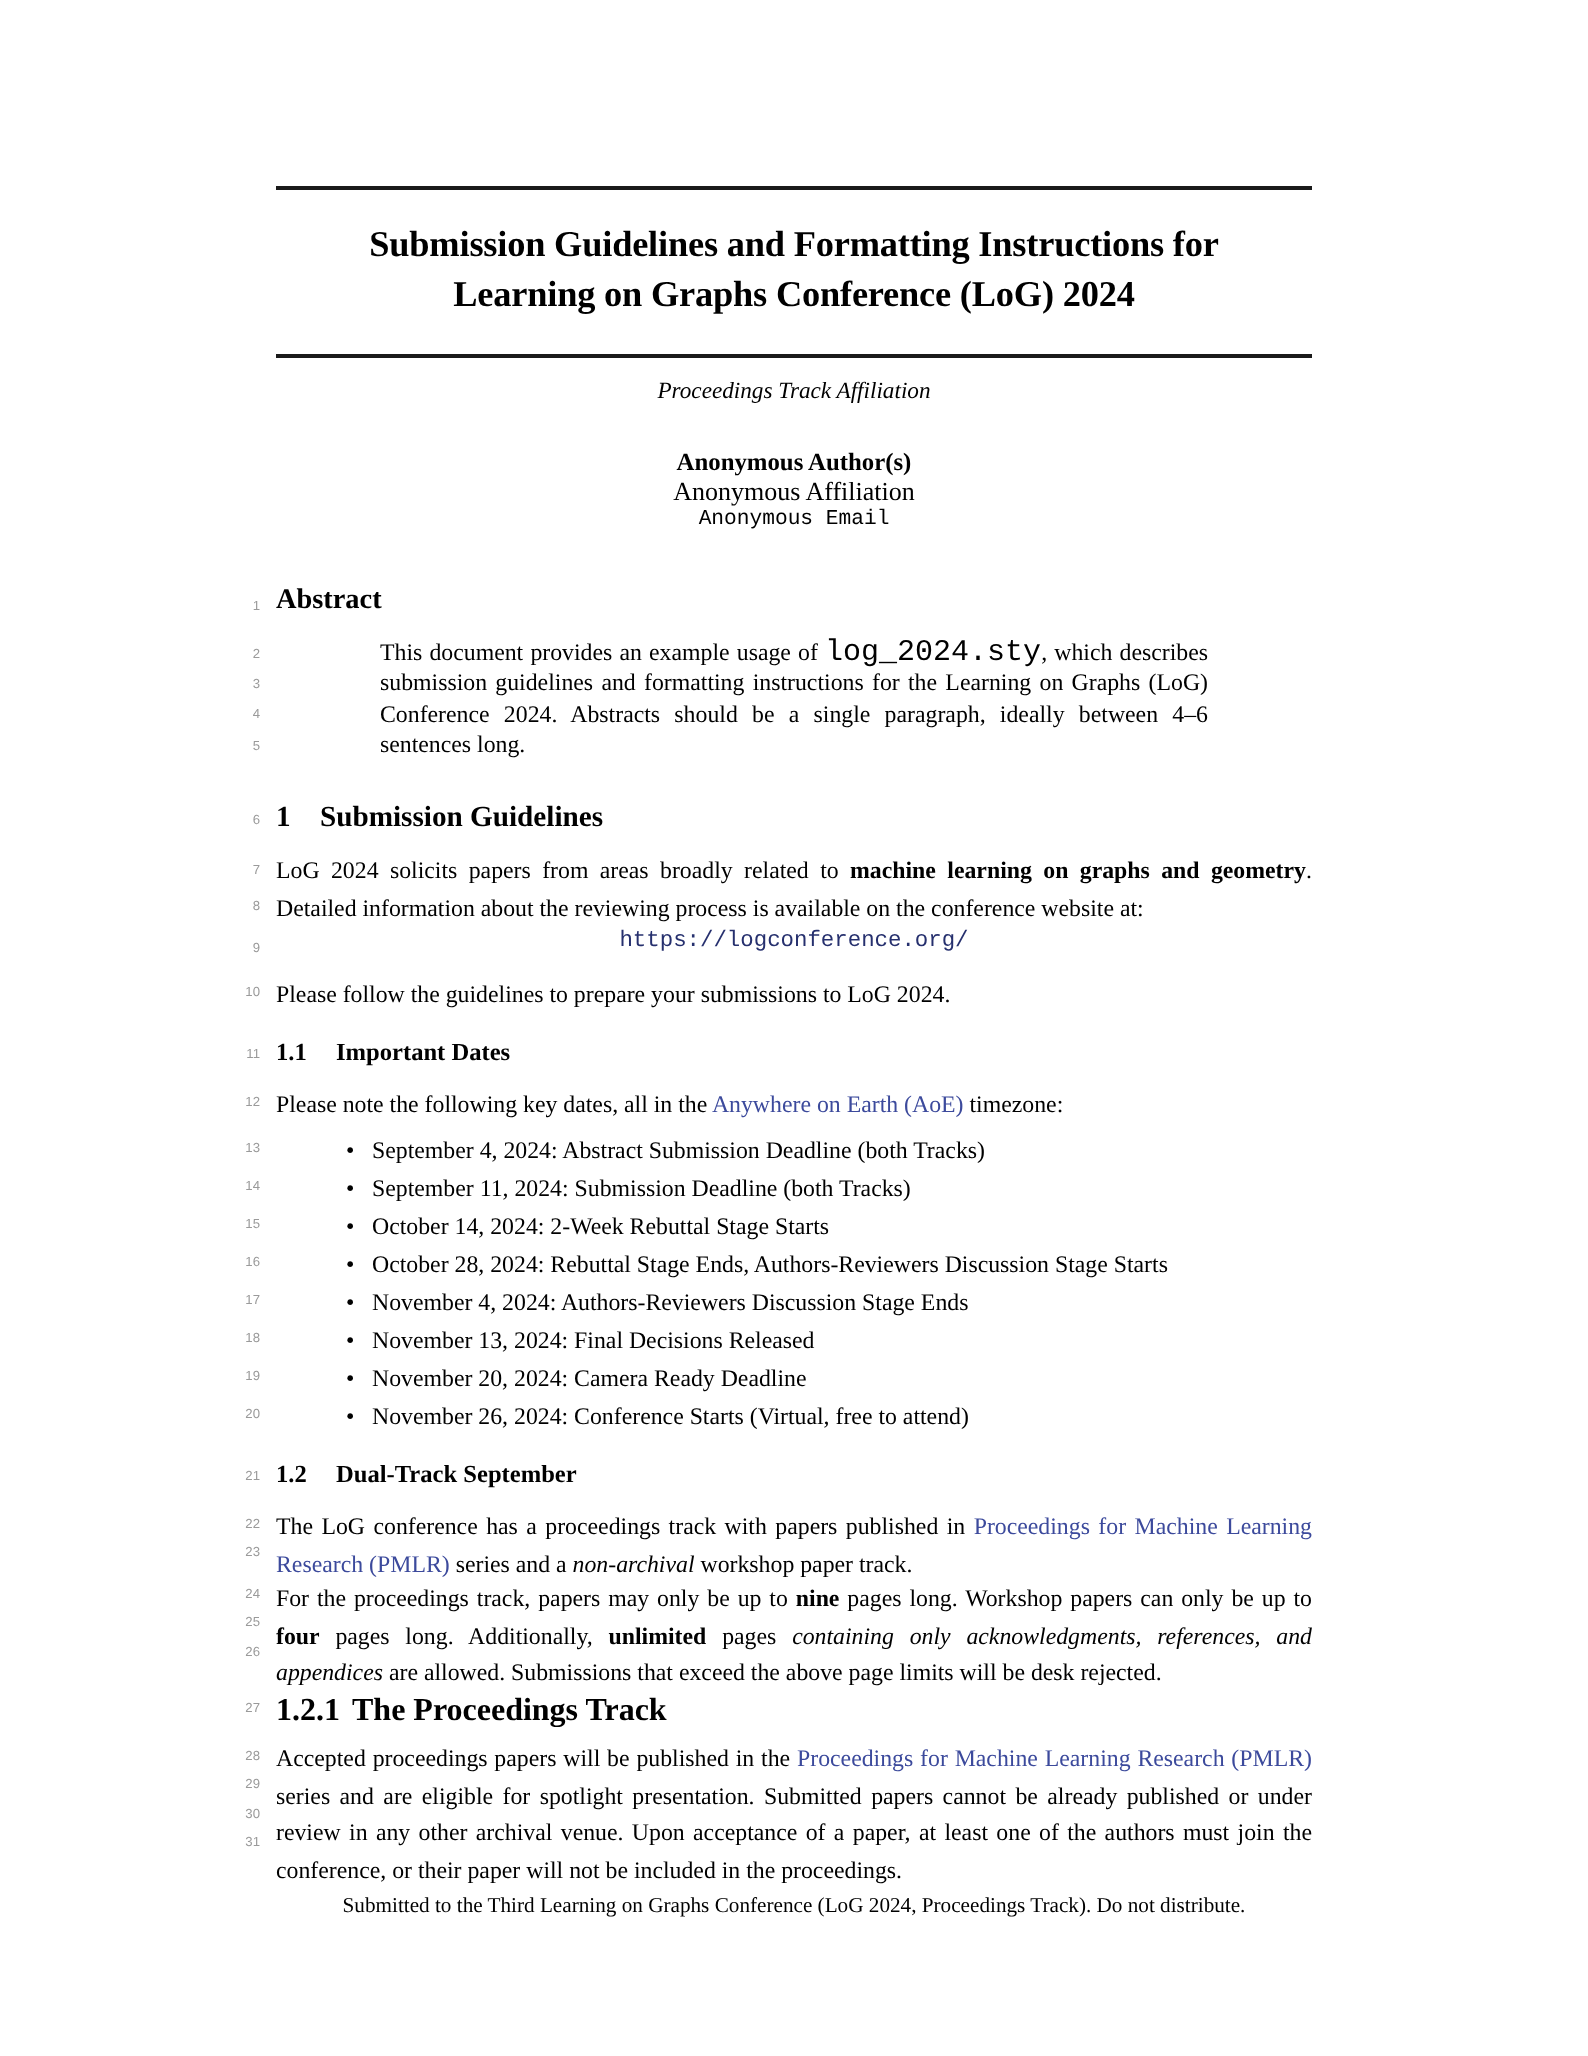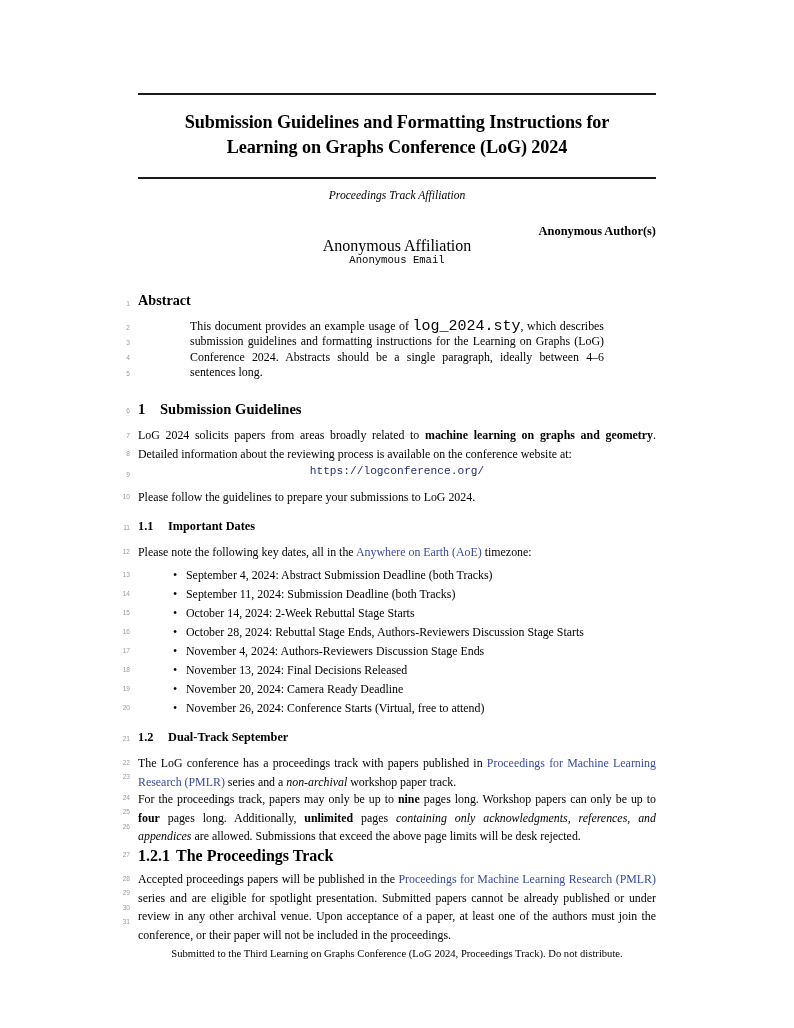--- a/index.html
+++ b/index.html
@@ -60,24 +60,23 @@
     position: absolute;
     left: 138px;
     width: 518px;
     top: 224px;
     text-align: center;
   }
   .author-name {
     font-weight: bold;
     font-size: 12.4px;
     line-height: 15px;
-    text-align: right;
   }
   .author-affil {
-    font-size: 16px;
+    font-size: 13px;
     line-height: 14px;
   }
   .author-email {
     font-family: "Liberation Mono", "DejaVu Sans Mono", monospace;
     font-size: 10.6px;
     line-height: 14px;
   }
 
   
   .lnum {

